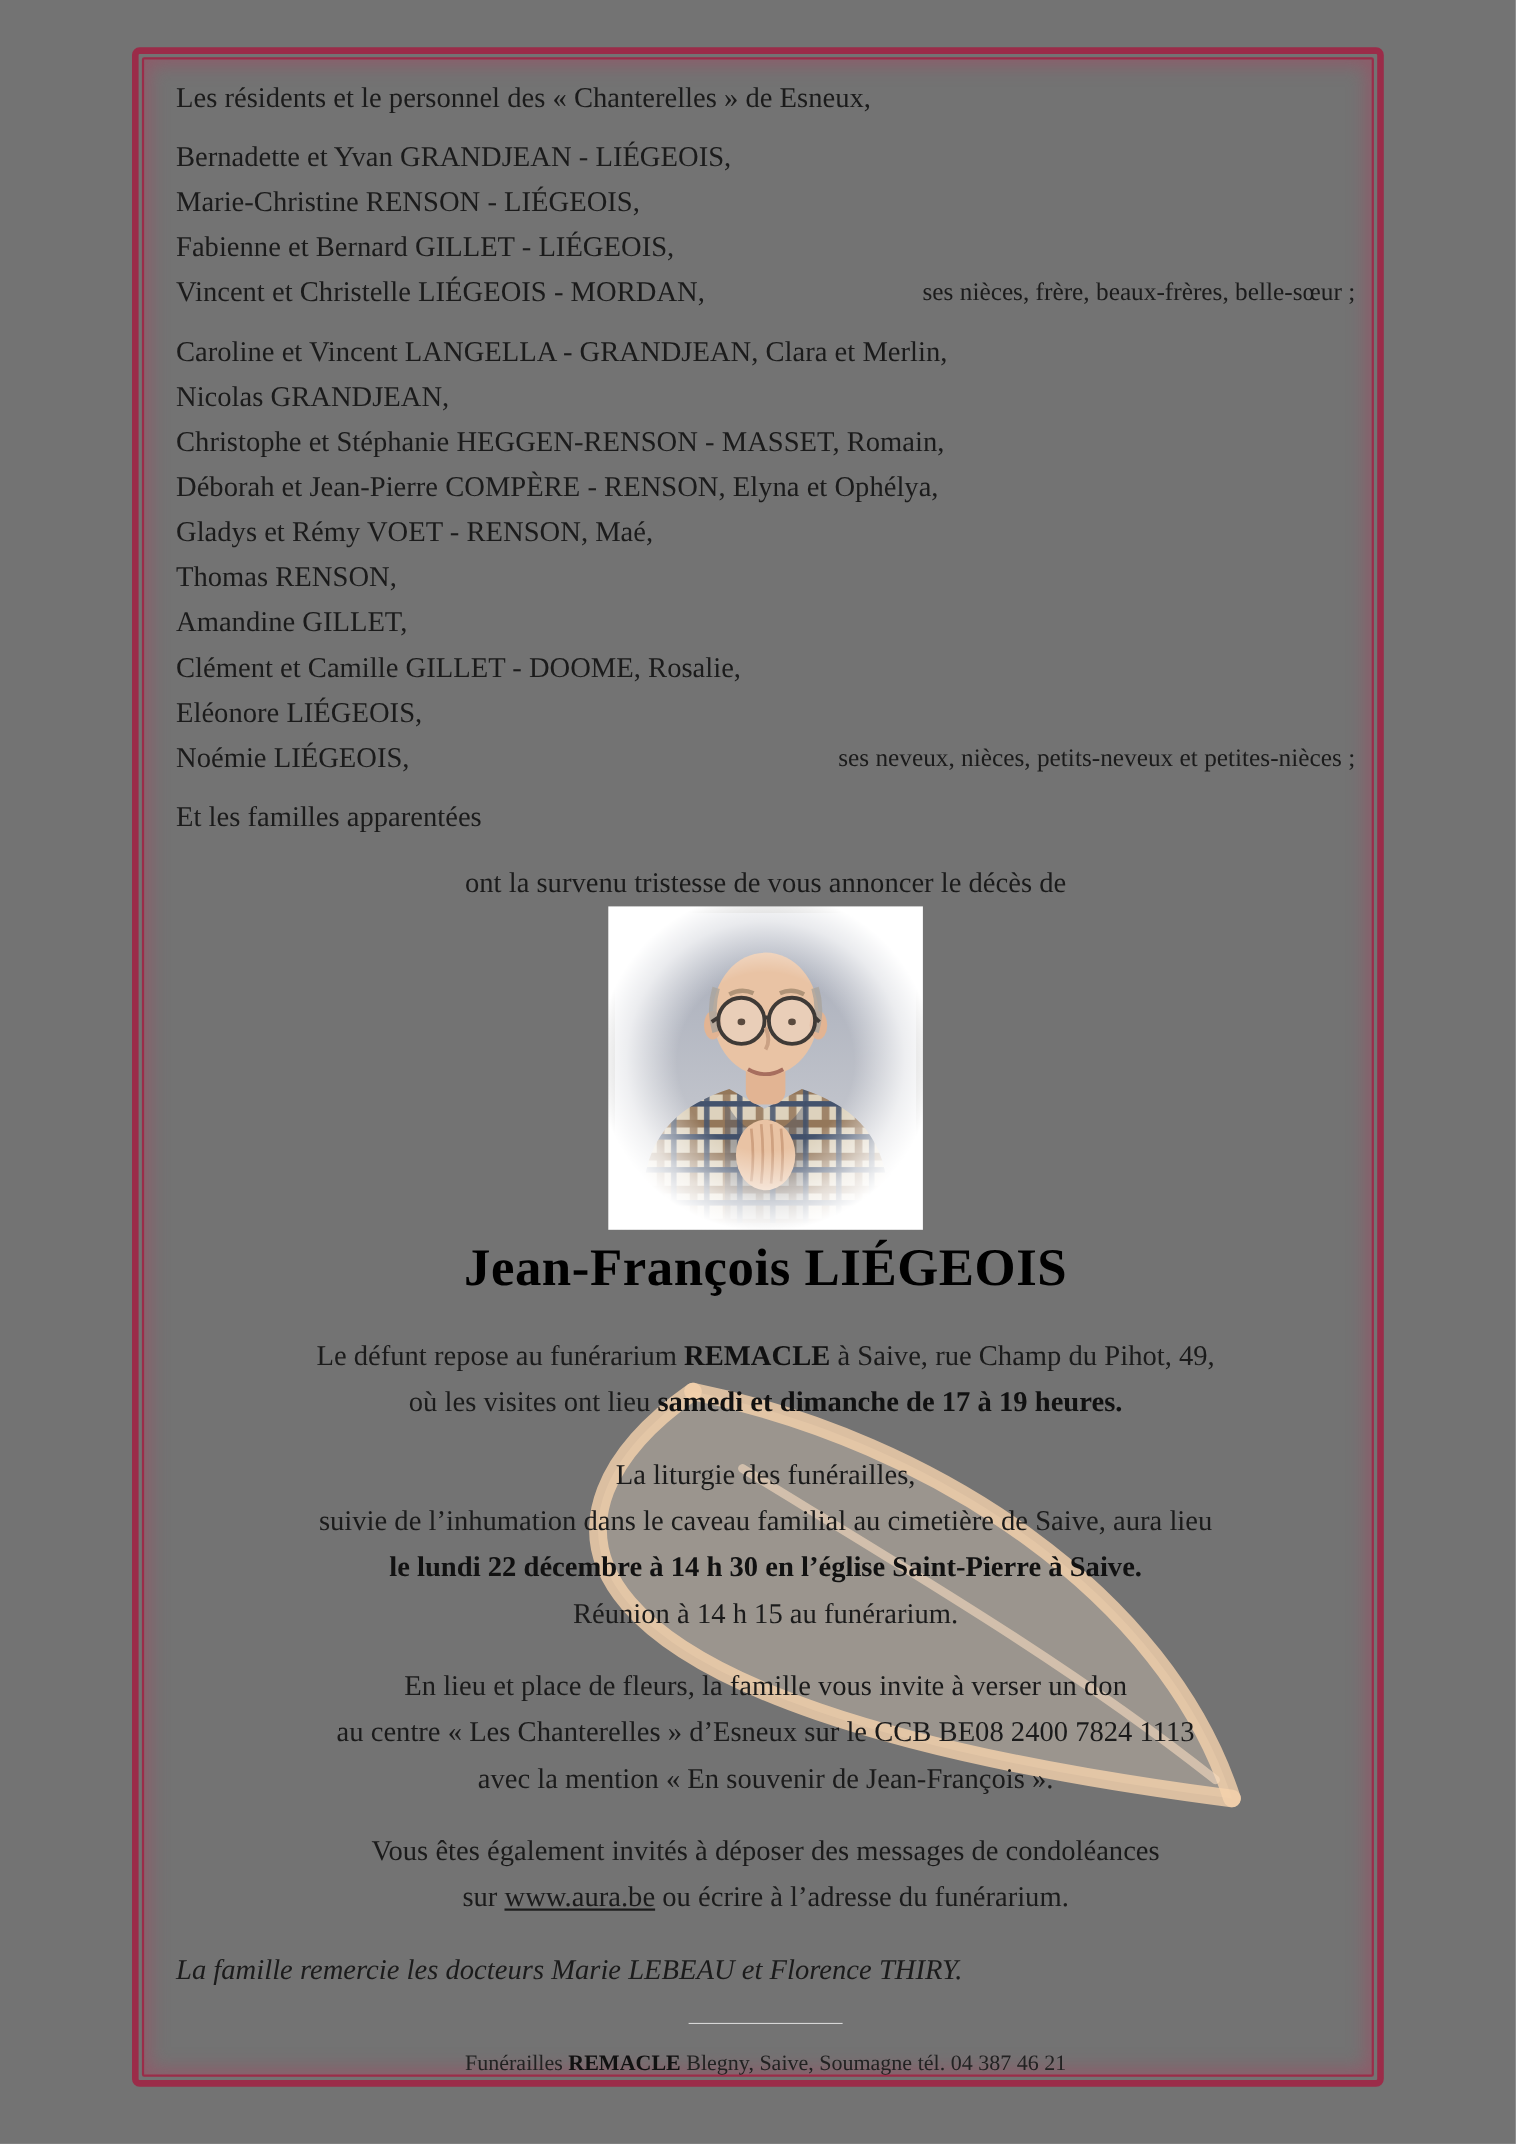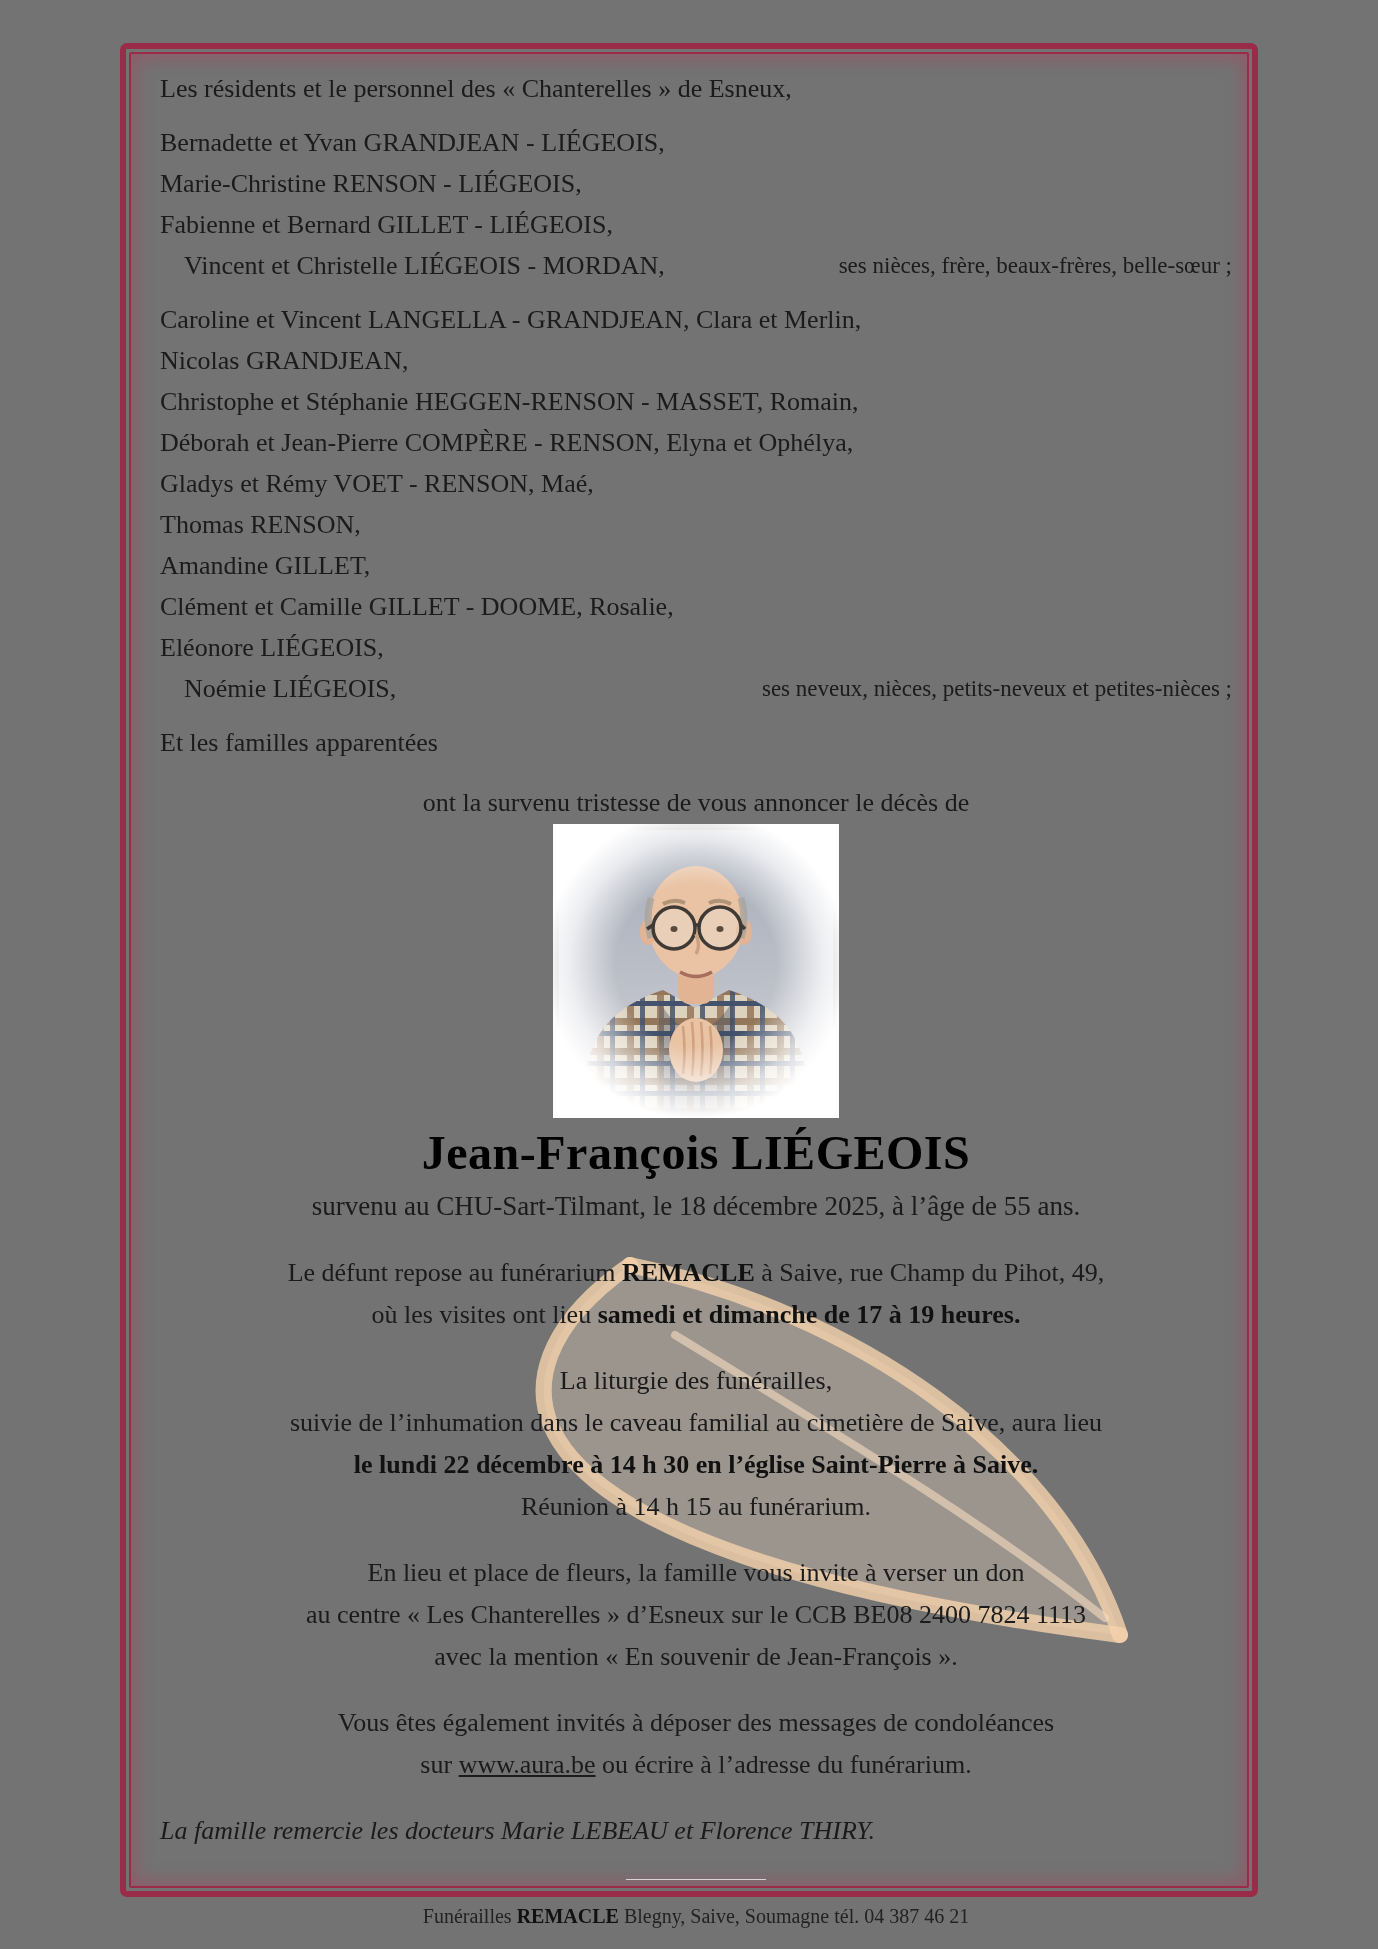--- a/index.html
+++ b/index.html
@@ -31,21 +31,21 @@
     position:absolute;left:420px;top:1250px;width:760px;height:420px;
     z-index:1;pointer-events:none;
   }
   .content{
     position:absolute;left:160px;top:68px;width:1072px;z-index:2;
     font-size:26px;line-height:41px;
   }
   .line{white-space:nowrap;}
   .gap-s{margin-bottom:13px;}
   .gap-m{margin-bottom:19px;}
-  .split{display:flex;justify-content:space-between;align-items:flex-end;margin-left:24px;}
+  .split{display:flex;justify-content:space-between;align-items:flex-end;}
   .relation{font-size:23px;white-space:nowrap;}
   .cline{line-height:42px;white-space:nowrap;text-align:center;}
   b,.bold{font-weight:700;color:#111;}
   .name-heading{
     text-align:center;font-size:48px;font-weight:700;color:#000;
     line-height:54px;margin:14px 0 6px 0;letter-spacing:0.5px;white-space:nowrap;
   }
   .death-line{text-align:center;font-size:27px;line-height:40px;white-space:nowrap;}
   .para{margin-bottom:24px;}
   .photo{
@@ -156,21 +156,20 @@
 
         <g>
           <ellipse cx="137" cy="220" rx="27" ry="32" fill="#e9c3a4"></ellipse>
           <path d="M124,196 q3,26 0,48 M133,192 q3,28 0,54 M142,192 q3,28 0,54 M151,196 q3,26 0,48" stroke="#cfa180" stroke-width="2.5" fill="none"></path>
         </g>
       </svg>
       <div class="vignette"></div>
     </div>
 
     <div class="name-heading">Jean-François LIÉGEOIS</div>
-    <div class="death-line">survenu au CHU-Sart-Tilmant, le 18 décembre 2025, à l’âge de 55 ans.</div>
     <div style="height:26px"></div>
 
     <div class="para">
       <div class="cline">
         <span>Le défunt repose au funérarium </span><b>REMACLE</b><span> à Saive, rue Champ du Pihot, 49,</span>
       </div>
       <div class="cline">
         <span>où les visites ont lieu </span><b>samedi et dimanche de 17 à 19 heures.</b>
       </div>
     </div>

